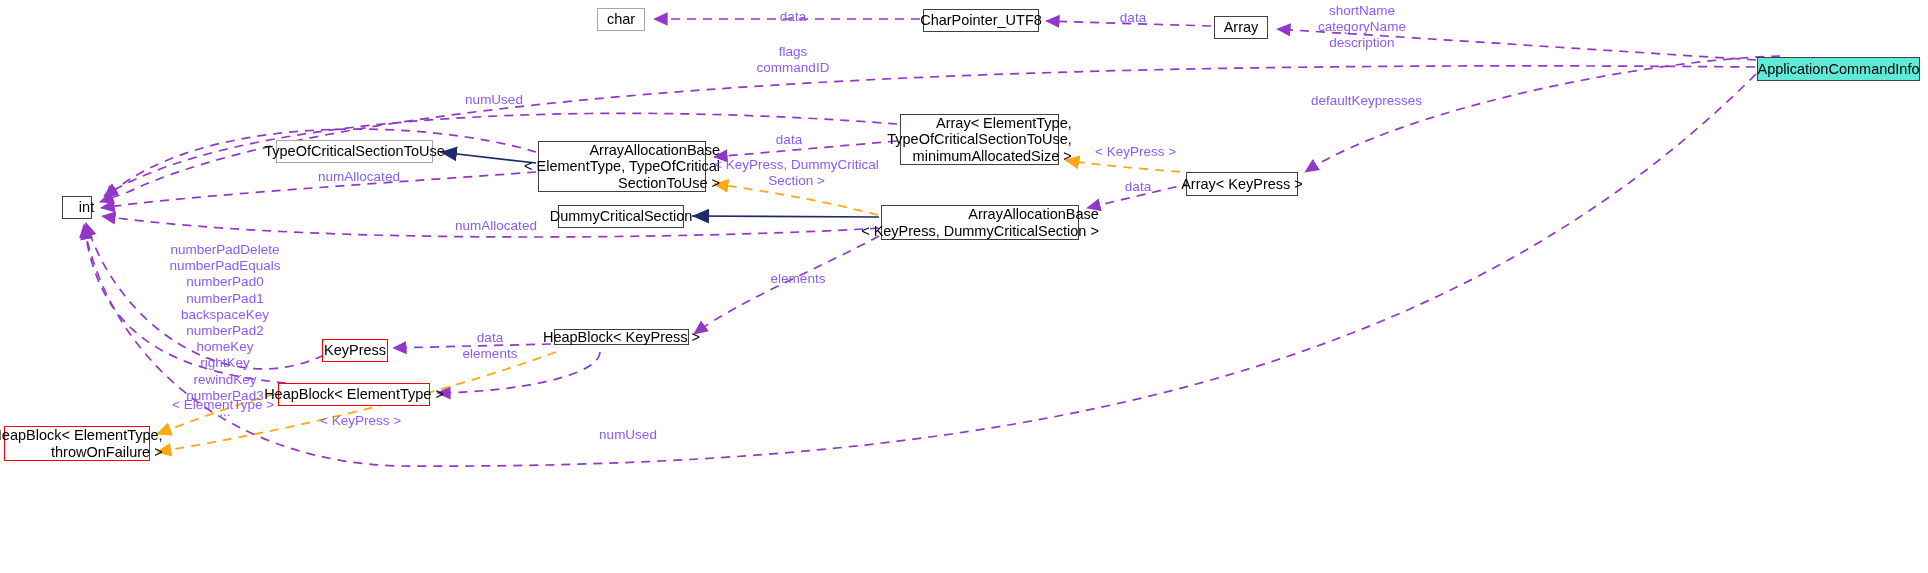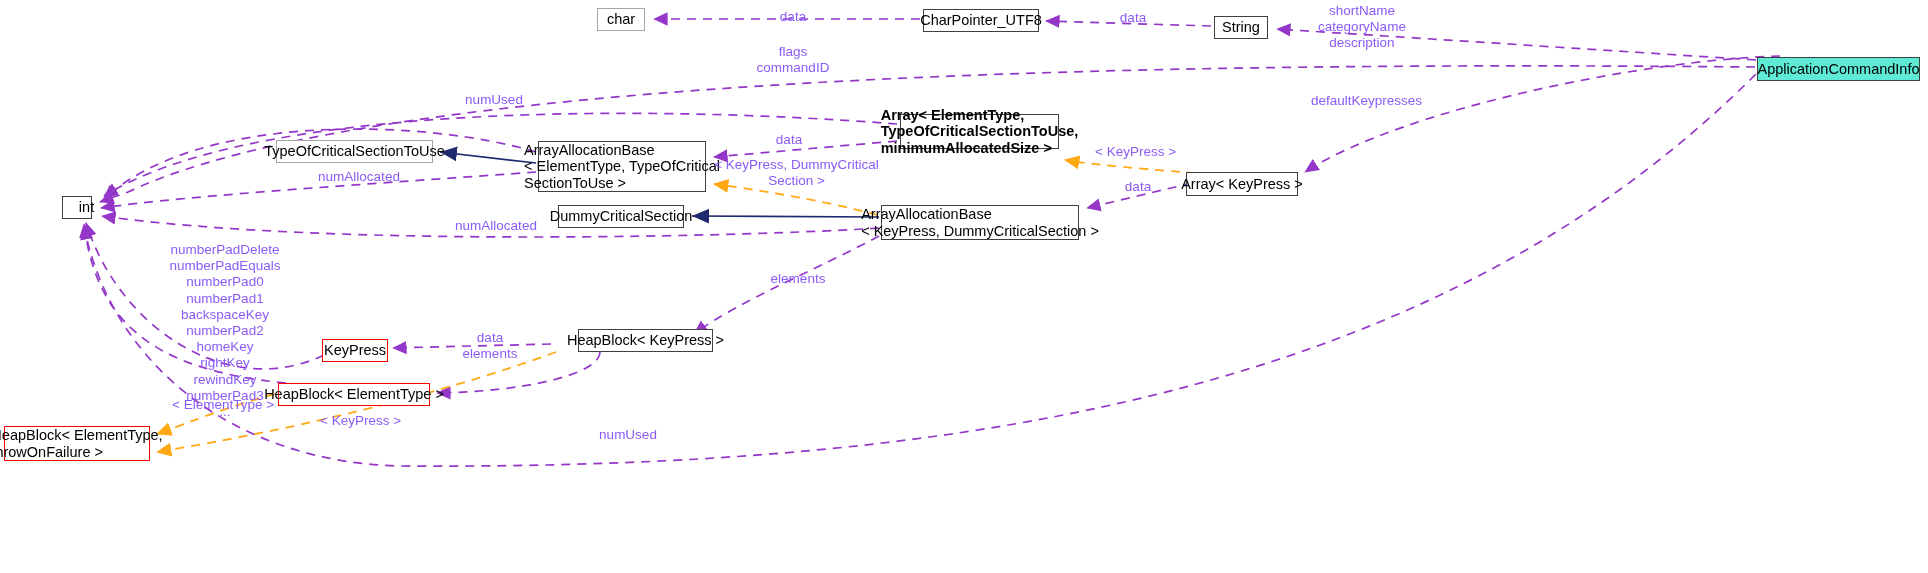--- a/index.html
+++ b/index.html
@@ -1,21 +1,21 @@
 <!DOCTYPE html>
 <html><head>
 <meta charset="utf-8">
 <style>
   html,body{margin:0;padding:0;background:#ffffff;}
   #canvas{position:relative;width:1928px;height:573px;background:#ffffff;
           font-family:"Liberation Sans","DejaVu Sans",sans-serif;overflow:hidden;}
   svg#edges{position:absolute;left:0;top:0;width:1928px;height:573px;}
 
   .node{position:absolute;box-sizing:border-box;display:flex;align-items:center;
-        justify-content:center;text-align:left;background:#ffffff;
+        justify-content:center;text-align:right;background:#ffffff;
         font-size:14.5px;color:#000000;line-height:1.12;white-space:pre;}
   .node.plain{border:1px solid #a6a6a6;}
   .node.strong{border:1.5px solid #404040;}
   .node.red{border:1.6px solid #ff0000;}
   .node.highlight{border:1.5px solid #404040;background:#5eead4;}
 
   .elabel{position:absolute;font-size:13.5px;color:#8b5cf6;text-align:center;
           line-height:1.18;white-space:pre;background:transparent;}
   .elabel.multi{line-height:1.20;}
 </style>
@@ -89,36 +89,36 @@
 
       <path d="M536,163 L440,152"></path>
 
       <path d="M879,217 L692,216"></path>
     </g>
   </svg>
 
   <div id="nodes-layer">
       <div class="node plain" style="left: 597px; top: 8px; width: 48px; height: 23px;">char</div>
       <div class="node strong" style="left: 923px; top: 9px; width: 116px; height: 23px;">CharPointer_UTF8</div>
-      <div class="node strong" style="left: 1214px; top: 16px; width: 54px; height: 23px;">String</div>
+      <div class="node strong" style="left: 1214px; top: 16px; width: 54px; height: 23px;">Array</div>
       <div class="node highlight" style="left: 1757px; top: 57px; width: 163px; height: 24px;">ApplicationCommandInfo</div>
       <div class="node plain" style="left: 276px; top: 140px; width: 157px; height: 23px;">TypeOfCriticalSectionToUse</div>
       <div class="node strong" style="left: 538px; top: 141px; width: 168px; height: 51px;">ArrayAllocationBase
 &lt; ElementType, TypeOfCritical
 SectionToUse &gt;</div>
-      <div class="node strong" style="left: 900px; top: 114px; width: 159px; height: 35px; font-weight: bold;">Array&lt; ElementType,
+      <div class="node strong" style="left: 900px; top: 114px; width: 159px; height: 51px;">Array&lt; ElementType,
 TypeOfCriticalSectionToUse,
 minimumAllocatedSize &gt;</div>
       <div class="node strong" style="left: 1186px; top: 172px; width: 112px; height: 24px;">Array&lt; KeyPress &gt;</div>
       <div class="node strong" style="left: 62px; top: 196px; width: 30px; height: 23px; padding-left: 19px;">int</div>
       <div class="node strong" style="left: 558px; top: 205px; width: 126px; height: 23px;">DummyCriticalSection</div>
       <div class="node strong" style="left: 881px; top: 205px; width: 198px; height: 35px;">ArrayAllocationBase
 &lt; KeyPress, DummyCriticalSection &gt;</div>
       <div class="node red" style="left: 322px; top: 339px; width: 66px; height: 23px;">KeyPress</div>
-      <div class="node strong" style="left: 554px; top: 329px; width: 135px; height: 23px; margin-left: 24px;">HeapBlock&lt; KeyPress &gt;</div>
+      <div class="node strong" style="left: 554px; top: 329px; width: 135px; height: 16px;">HeapBlock&lt; KeyPress &gt;</div>
       <div class="node red" style="left: 278px; top: 383px; width: 152px; height: 23px;">HeapBlock&lt; ElementType &gt;</div>
       <div class="node red" style="left: 4px; top: 426px; width: 146px; height: 35px;">HeapBlock&lt; ElementType,
 throwOnFailure &gt;</div>
     </div>
   <div id="labels-layer">
       <div class="elabel multi" style="left: 770px; top: 9px; width: 46px;">data</div>
       <div class="elabel multi" style="left: 1112px; top: 10px; width: 42px;">data</div>
       <div class="elabel multi" style="left: 1300px; top: 3px; width: 124px;">shortName
 categoryName
 description</div>

